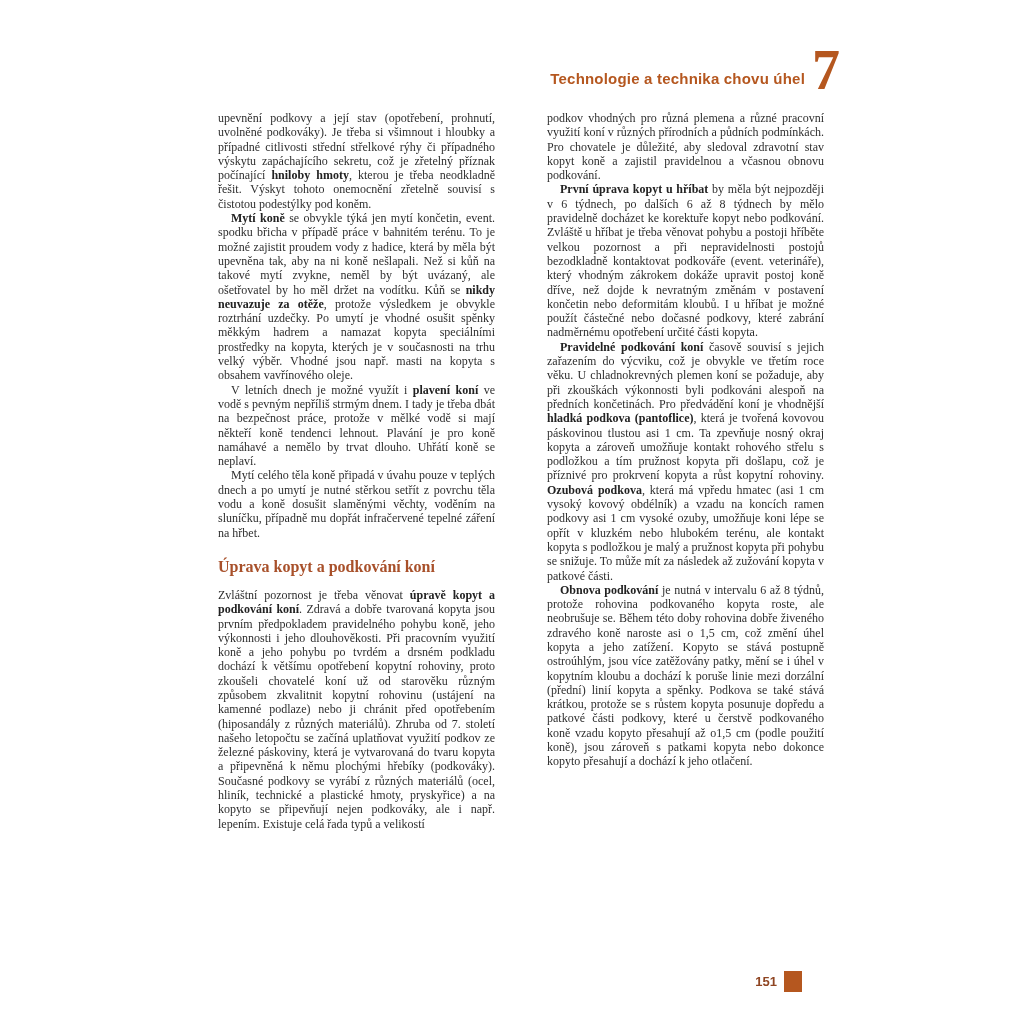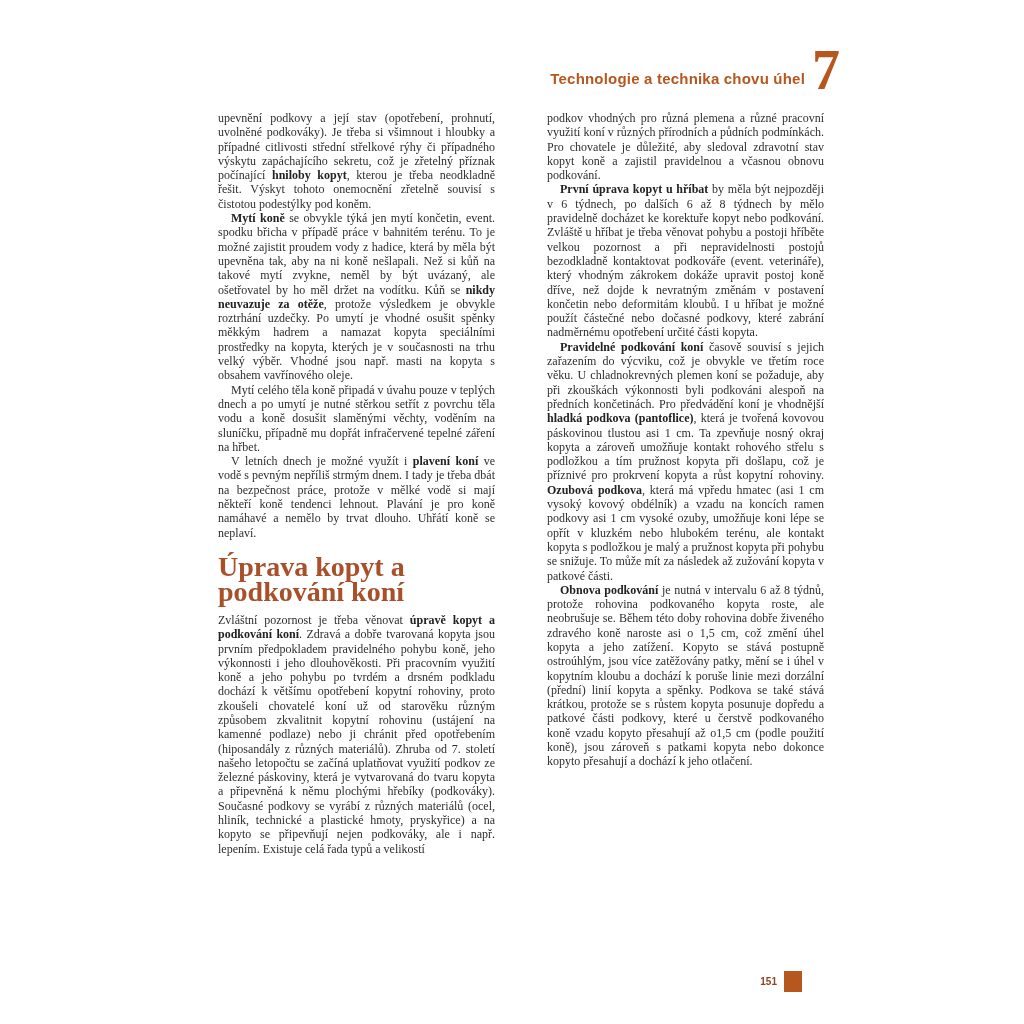--- a/index.html
+++ b/index.html
@@ -31,51 +31,51 @@
     hyphens:auto;-webkit-hyphens:auto;
   }
   .col-left{left:218px;}
   .col-right{left:520px;margin-left:27px;}
   .para{margin:0;}
   .para.indent{text-indent:13px;}
   .para strong{color:#222;}
 
   h2.section-heading{
     font-family:"Liberation Serif","DejaVu Serif",serif;
-    font-weight:bold;font-size:28px;line-height:25px;
+    font-weight:bold;font-size:16px;line-height:25px;
     color:var(--heading);margin:14px 0 9px 0;text-align:left;
     text-indent:0;
   }
 
   
   .footer{
     position:absolute;top:971px;left:0;width:802px;
     display:flex;justify-content:flex-end;align-items:center;gap:7px;
   }
   .page-number{
     font-family:"Liberation Sans","DejaVu Sans",sans-serif;
-    font-weight:bold;font-size:10px;color:#8f4522;line-height:1;
+    font-weight:bold;font-size:13px;color:#8f4522;line-height:1;
   }
   .footer-square{
     width:18px;height:21px;background:var(--accent);display:inline-block;
   }
 </style>
 </head>
 <body>
 
 <div class="page">
 
   <span class="running-head">Technologie a technika chovu úhel</span>
   <span class="chapter-number">7</span>
 
   <div class="col col-left">
-      <p class="para">upevnění podkovy a její stav (opotřebení, prohnutí, uvolněné podkováky). Je třeba si všimnout i hloubky a případné citlivosti střední střelkové rýhy či případného výskytu zapáchajícího sekretu, což je zřetelný příznak počínající <strong>hniloby kopyt</strong>, kterou je třeba neodkladně řešit. Výskyt tohoto onemocnění zřetelně souvisí s čistotou podestýlky pod koněm.</p>
+      <p class="para">upevnění podkovy a její stav (opotřebení, prohnutí, uvolněné podkováky). Je třeba si všimnout i hloubky a případné citlivosti střední střelkové rýhy či případného výskytu zapáchajícího sekretu, což je zřetelný příznak počínající <strong>hniloby hmoty</strong>, kterou je třeba neodkladně řešit. Výskyt tohoto onemocnění zřetelně souvisí s čistotou podestýlky pod koněm.</p>
       <p class="para indent"><strong>Mytí koně</strong> se obvykle týká jen mytí končetin, event. spodku břicha v případě práce v bahnitém terénu. To je možné zajistit proudem vody z hadice, která by měla být upevněna tak, aby na ni koně nešlapali. Než si kůň na takové mytí zvykne, neměl by být uvázaný, ale ošetřovatel by ho měl držet na vodítku. Kůň se <strong>nikdy neuvazuje za otěže</strong>, protože výsledkem je obvykle roztrhání uzdečky. Po umytí je vhodné osušit spěnky měkkým hadrem a namazat kopyta speciálními prostředky na kopyta, kterých je v současnosti na trhu velký výběr. Vhodné jsou např. masti na kopyta s obsahem vavřínového oleje.</p>
+      <p class="para indent">V letních dnech je možné využít i <strong>plavení koní</strong> ve vodě s pevným nepříliš strmým dnem. I tady je třeba dbát na bezpečnost práce, protože v mělké vodě si mají někteří koně tendenci lehnout. Plavání je pro koně namáhavé a nemělo by trvat dlouho. Uhřátí koně se neplaví.</p>
       <p class="para indent">Mytí celého těla koně připadá v úvahu pouze v teplých dnech a po umytí je nutné stěrkou setřít z povrchu těla vodu a koně dosušit slaměnými věchty, voděním na sluníčku, případně mu dopřát infračervené tepelné záření na hřbet.</p>
-      <p class="para indent">V letních dnech je možné využít i <strong>plavení koní</strong> ve vodě s pevným nepříliš strmým dnem. I tady je třeba dbát na bezpečnost práce, protože v mělké vodě si mají někteří koně tendenci lehnout. Plavání je pro koně namáhavé a nemělo by trvat dlouho. Uhřátí koně se neplaví.</p>
       <h2 class="section-heading">Úprava kopyt a podkování koní</h2>
       <p class="para">Zvláštní pozornost je třeba věnovat <strong>úpravě kopyt a podkování koní</strong>. Zdravá a dobře tvarovaná kopyta jsou prvním předpokladem pravidelného pohybu koně, jeho výkonnosti i jeho dlouhověkosti. Při pracovním využití koně a jeho pohybu po tvrdém a drsném podkladu dochází k většímu opotřebení kopytní rohoviny, proto zkoušeli chovatelé koní už od starověku různým způsobem zkvalitnit kopytní rohovinu (ustájení na kamenné podlaze) nebo ji chránit před opotřebením (hiposandály z různých materiálů). Zhruba od 7. století našeho letopočtu se začíná uplatňovat využití podkov ze železné páskoviny, která je vytvarovaná do tvaru kopyta a připevněná k němu plochými hřebíky (podkováky). Současné podkovy se vyrábí z různých materiálů (ocel, hliník, technické a plastické hmoty, pryskyřice) a na kopyto se připevňují nejen podkováky, ale i např. lepením. Existuje celá řada typů a velikostí</p>
     </div>
   <div class="col col-right">
       <p class="para">podkov vhodných pro různá plemena a různé pracovní využití koní v různých přírodních a půdních podmínkách. Pro chovatele je důležité, aby sledoval zdravotní stav kopyt koně a zajistil pravidelnou a včasnou obnovu podkování.</p>
       <p class="para indent"><strong>První úprava kopyt u hříbat</strong> by měla být nejpozději v 6 týdnech, po dalších 6 až 8 týdnech by mělo pravidelně docházet ke korektuře kopyt nebo podkování. Zvláště u hříbat je třeba věnovat pohybu a postoji hříběte velkou pozornost a při nepravidelnosti postojů bezodkladně kontaktovat podkováře (event. veterináře), který vhodným zákrokem dokáže upravit postoj koně dříve, než dojde k nevratným změnám v postavení končetin nebo deformitám kloubů. I u hříbat je možné použít částečné nebo dočasné podkovy, které zabrání nadměrnému opotřebení určité části kopyta.</p>
       <p class="para indent"><strong>Pravidelné podkování koní</strong> časově souvisí s jejich zařazením do výcviku, což je obvykle ve třetím roce věku. U chladnokrevných plemen koní se požaduje, aby při zkouškách výkonnosti byli podkováni alespoň na předních končetinách. Pro předvádění koní je vhodnější <strong>hladká podkova (pantoflice)</strong>, která je tvořená kovovou páskovinou tlustou asi 1 cm. Ta zpevňuje nosný okraj kopyta a zároveň umožňuje kontakt rohového střelu s podložkou a tím pružnost kopyta při došlapu, což je příznivé pro prokrvení kopyta a růst kopytní rohoviny. <strong>Ozubová podkova</strong>, která má vpředu hmatec (asi 1 cm vysoký kovový obdélník) a vzadu na koncích ramen podkovy asi 1 cm vysoké ozuby, umožňuje koni lépe se opřít v kluzkém nebo hlubokém terénu, ale kontakt kopyta s podložkou je malý a pružnost kopyta při pohybu se snižuje. To může mít za následek až zužování kopyta v patkové části.</p>
       <p class="para indent"><strong>Obnova podkování</strong> je nutná v intervalu 6 až 8 týdnů, protože rohovina podkovaného kopyta roste, ale neobrušuje se. Během této doby rohovina dobře živeného zdravého koně naroste asi o 1,5 cm, což změní úhel kopyta a jeho zatížení. Kopyto se stává postupně ostroúhlým, jsou více zatěžovány patky, mění se i úhel v kopytním kloubu a dochází k poruše linie mezi dorzální (přední) linií kopyta a spěnky. Podkova se také stává krátkou, protože se s růstem kopyta posunuje dopředu a patkové části podkovy, které u čerstvě podkovaného koně vzadu kopyto přesahují až o1,5 cm (podle použití koně), jsou zároveň s patkami kopyta nebo dokonce kopyto přesahují a dochází k jeho otlačení.</p>
     </div>
 

